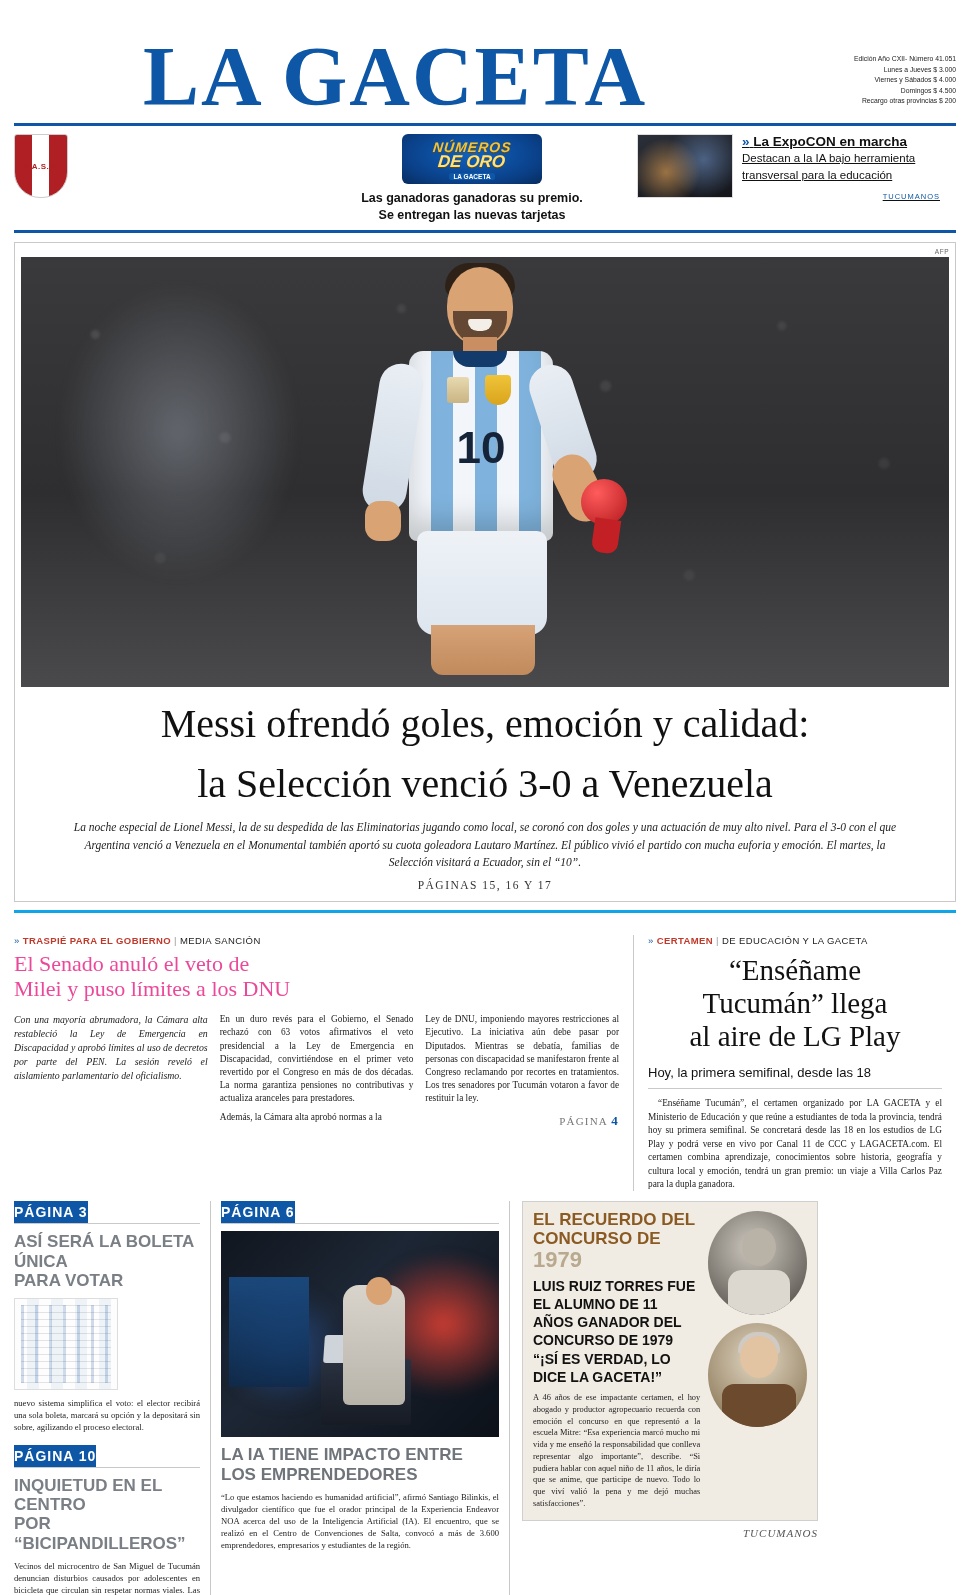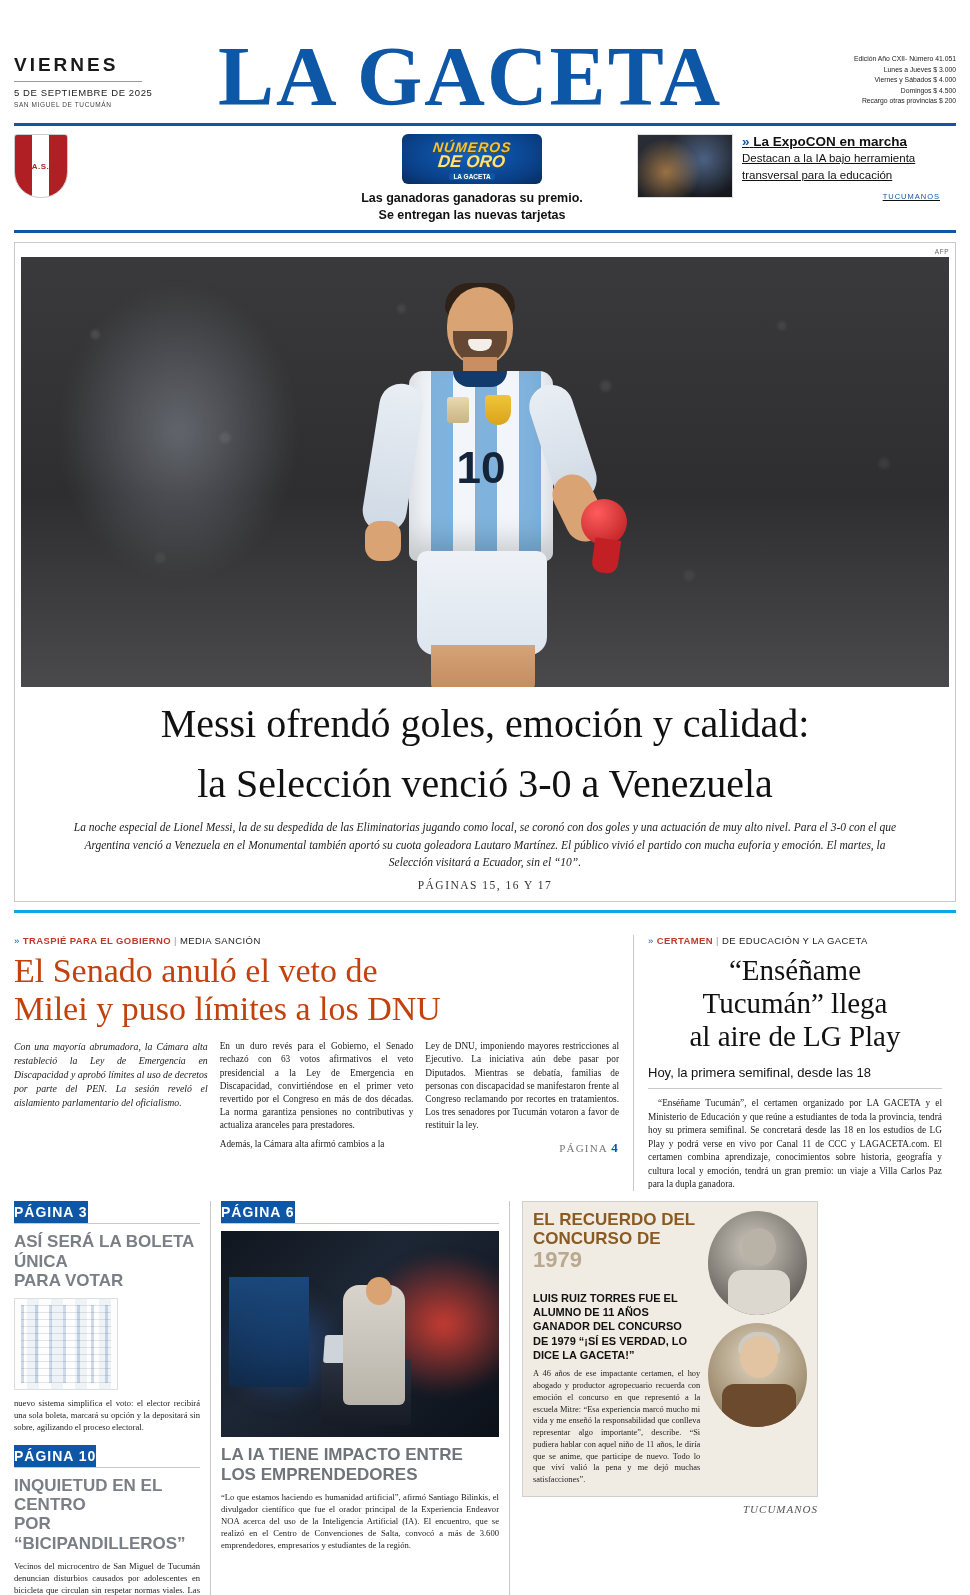--- a/index.html
+++ b/index.html
@@ -136,21 +136,21 @@
       radial-gradient(circle at 93% 48%, rgba(255,255,255,.06) 0 5px, transparent 6px),
       radial-gradient(circle at 15% 70%, rgba(255,255,255,.05) 0 5px, transparent 6px),
       radial-gradient(circle at 72% 74%, rgba(255,255,255,.05) 0 5px, transparent 6px);
     filter: blur(1.4px);
   }
   .light-left {
     position: absolute; left: 4%; top: 6%; width: 26%; height: 70%;
     background: radial-gradient(ellipse at center, rgba(190,200,215,.35), transparent 70%);
     filter: blur(6px);
   }
-  .player { position: absolute; left: 50%; top: 30px; transform: translateX(-50%); width: 300px; height: 408px;}
+  .player { position: absolute; left: 50%; top: 10px; transform: translateX(-50%); width: 300px; height: 408px;}
   .p-head {
     position: absolute; left: 112px; top: 0; width: 66px; height: 78px;
     background: #d9a373; border-radius: 50% 50% 46% 46%;
   }
   .p-hair {
     position: absolute; left: 110px; top: -4px; width: 70px; height: 34px;
     background: #2d2118; border-radius: 34px 34px 14px 14px;
   }
   .p-beard {
     position: absolute; left: 118px; top: 44px; width: 54px; height: 34px;
@@ -245,22 +245,22 @@
 
   .kicker {
     font-family: "Liberation Sans", sans-serif; font-size: 9.5px; letter-spacing: .4px;
   }
   .kicker .chev { color: #0d57a6; }
   .kicker .k1 { color: #c0392b; font-weight: bold; }
   .kicker .sep { color: #999; }
   .kicker .k2 { color: #222; }
 
   .lead-head {
-    font-family: "Liberation Serif", serif; font-size: 34px; line-height: 1.12;
-    color: #c2410c; margin-top: 6px;
+    font-family: "Liberation Serif", serif; font-size: 22px; line-height: 1.12;
+    color: #ec4899; margin-top: 6px;
   }
   .lead-cols { display: flex; gap: 12px; margin-top: 12px; }
   .lead-c { width: 198px; font-size: 9.3px; line-height: 1.42; text-align: justify; color: #222; }
   .lead-c.italic { font-style: italic; font-size: 9.8px; }
   .lead-c p { margin: 0 0 5px 0; }
   .pagina-ref {
     text-align: right; font-family: "Liberation Serif", serif;
     font-size: 11px; letter-spacing: 1.2px; color: #777; margin-top: 6px;
   }
   .pagina-ref b { color: #0d57a6; font-size: 13px; }
@@ -354,22 +354,22 @@
   .rec-left { width: 176px; }
   .rec-title {
     font-family: "Liberation Sans", sans-serif; font-weight: bold; font-size: 17px;
     line-height: 1.1; color: #8a5a22;
   }
   .rec-year {
     font-family: "Liberation Sans", sans-serif; font-weight: bold; font-size: 22px;
     color: #b8a98f; line-height: 1;
   }
   .rec-bold {
-    font-family: "Liberation Sans", sans-serif; font-weight: bold; font-size: 11px;
-    line-height: 1.3; color: #111; margin-top: 20px;
+    font-family: "Liberation Sans", sans-serif; font-weight: bold; font-size: 14px;
+    line-height: 1.3; color: #111; margin-top: 6px;
   }
   .rec-body { font-size: 8.4px; line-height: 1.4; text-align: justify; margin-top: 6px; color: #222;}
   .rec-right { width: 104px; }
   .rec-photo1 {
     width: 100%; height: 104px; border-radius: 50%;
     background: radial-gradient(circle at 45% 35%, #cfc9c0, #6e6a63 70%, #3a3833);
     position: relative; overflow: hidden;
   }
   .rec-photo1 .kid-head {
     position: absolute; left: 34%; top: 16%; width: 34px; height: 38px;
@@ -400,26 +400,20 @@
     text-align: right; font-family: "Liberation Serif", serif; font-style: italic;
     font-size: 11px; color: #555; letter-spacing: 1px; margin-top: 6px;
   }
 </style>
 </head>
 <body>
 
 <div class="page">
 
   <div class="masthead">
-    <div class="mh-left">
-      <div class="dayname">VIERNES</div>
-      <div class="rule"></div>
-      <div class="date">5 DE SEPTIEMBRE DE 2025</div>
-      <div class="city">SAN MIGUEL DE TUCUMÁN</div>
-    </div>
     <div class="mh-center">
       <div class="mh-title">LA GACETA</div>
     </div>
     <div class="mh-right">
       <div>Edición Año CXII- Número 41.051</div>
       <div>Lunes a Jueves $ 3.000</div>
       <div>Viernes y Sábados $ 4.000</div>
       <div>Domingos $ 4.500</div>
       <div>Recargo otras provincias $ 200</div>
     </div>
@@ -503,21 +497,21 @@
       </div>
       <div class="lead-head">El Senado anuló el veto de</div>
       <div class="lead-head" style="margin-top:0">Milei y puso límites a los DNU</div>
 
       <div class="lead-cols">
         <div class="lead-c italic">
           <p>Con una mayoría abrumadora, la Cámara alta restableció la Ley de Emergencia en Discapacidad y aprobó límites al uso de decretos por parte del PEN. La sesión reveló el aislamiento parlamentario del oficialismo.</p>
         </div>
         <div class="lead-c">
           <p>En un duro revés para el Gobierno, el Senado rechazó con 63 votos afirmativos el veto presidencial a la Ley de Emergencia en Discapacidad, convirtiéndose en el primer veto revertido por el Congreso en más de dos décadas. La norma garantiza pensiones no contributivas y actualiza aranceles para prestadores.</p>
-          <p>Además, la Cámara alta afirmó cambios a la</p>
+          <p>Además, la Cámara alta aprobó normas a la</p>
         </div>
         <div class="lead-c">
           <p>Ley de DNU, imponiendo mayores restricciones al Ejecutivo. La iniciativa aún debe pasar por Diputados. Mientras se debatía, familias de personas con discapacidad se manifestaron frente al Congreso reclamando por recortes en tratamientos. Los tres senadores por Tucumán votaron a favor de restituir la ley.</p>
           <div class="pagina-ref">
             <span>PÁGINA</span>
             <b>4</b>
           </div>
         </div>
       </div>
     </div>

